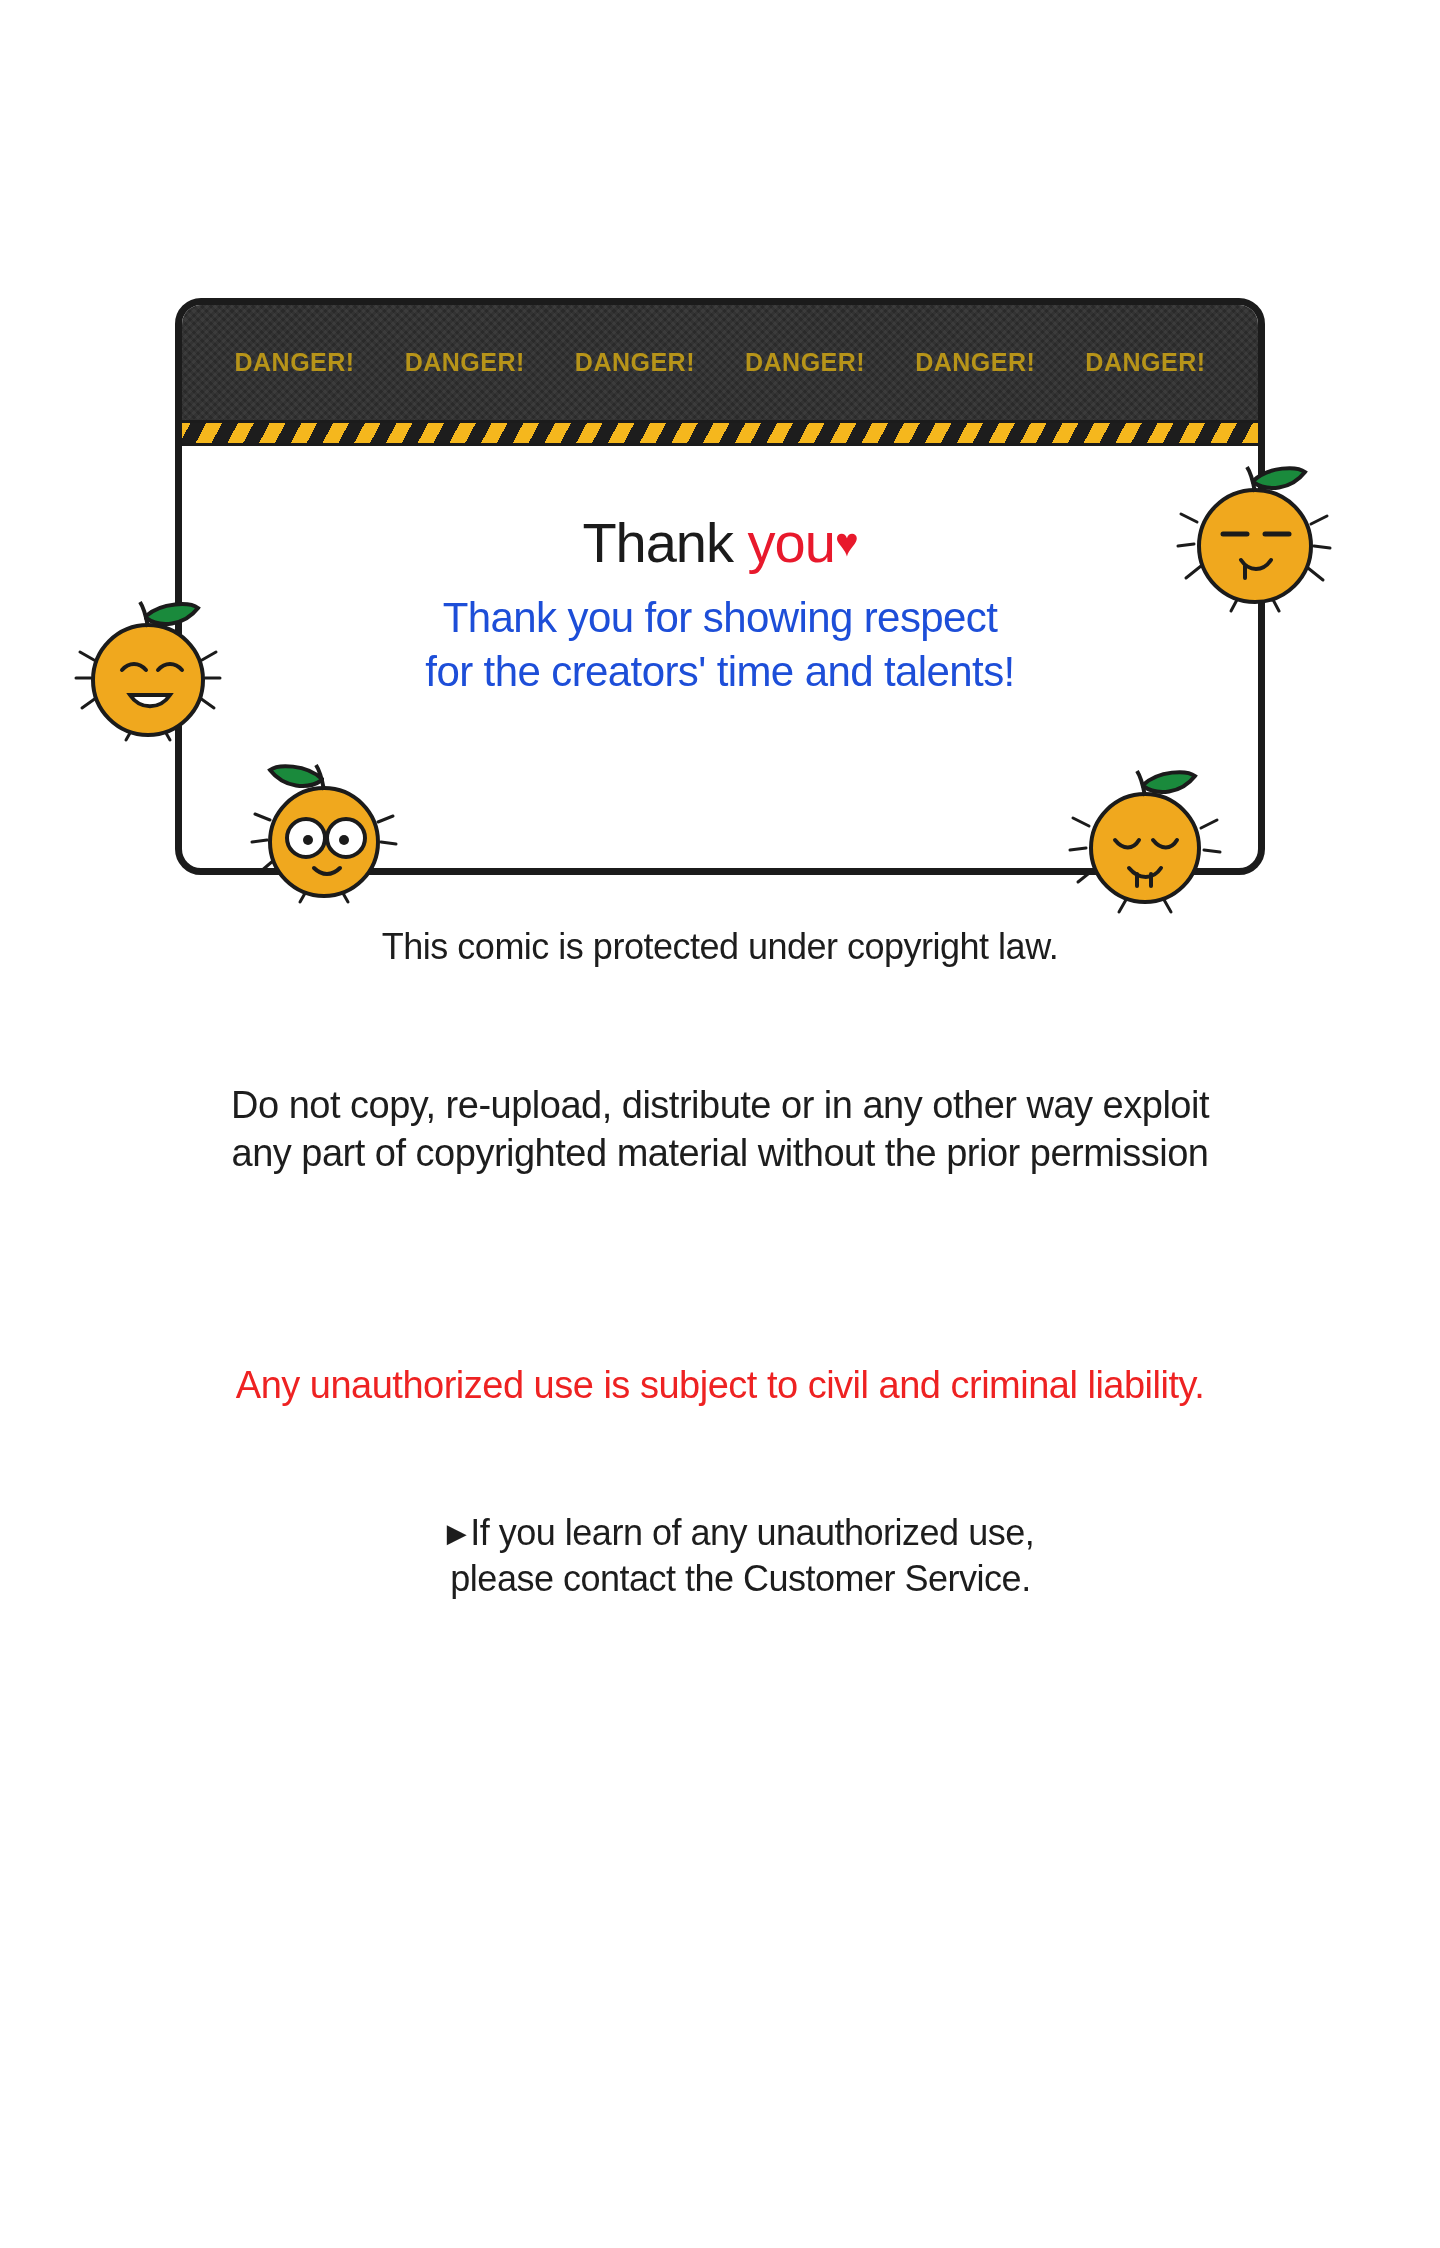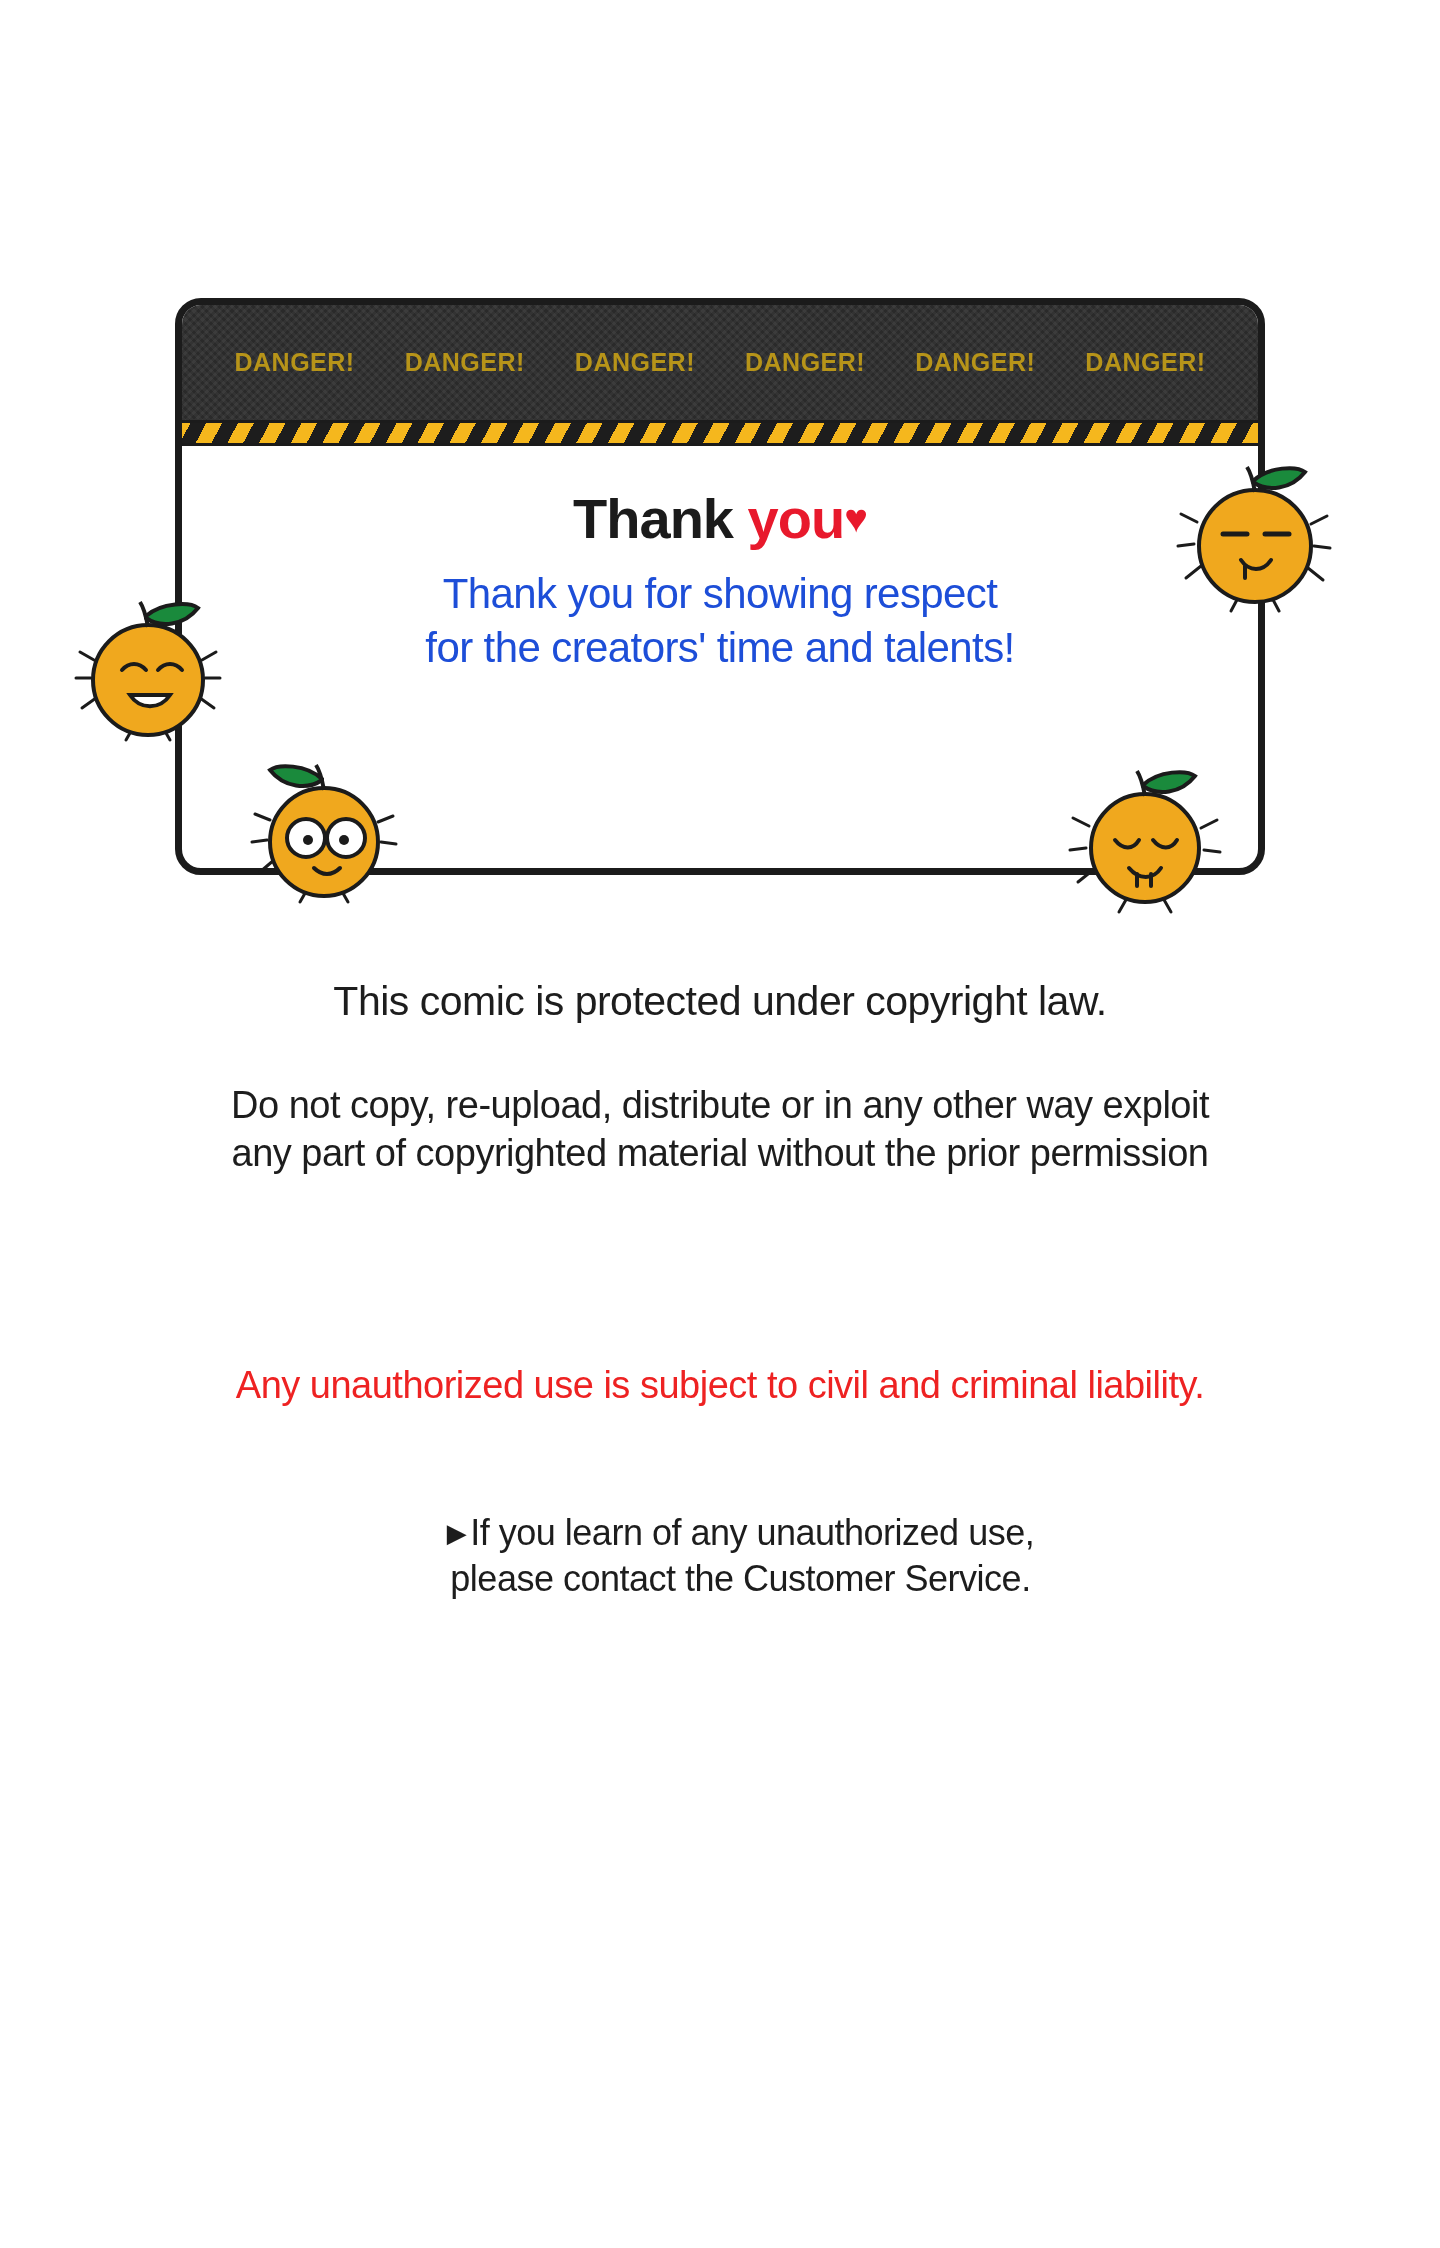--- a/index.html
+++ b/index.html
@@ -69,23 +69,23 @@
 
   .card-body {
     position: absolute;
     left: 0; right: 0;
     top: 145px;
     bottom: 0;
     text-align: center;
   }
 
   .thankyou {
-    margin-top: 36px;
+    margin-top: 60px;
     font-size: 56px;
-    font-weight: bold;
+    font-weight: normal;
     letter-spacing: -1px;
   }
   .thankyou .t-thank { color: #1b1b1b; }
   .thankyou .t-you { color: #e8192c; }
   .thankyou .t-heart { color: #e8192c; font-size: 40px; vertical-align: 6px; }
 
   .card-msg {
     margin-top: 16px;
     font-size: 42px;
     color: #1d4ed8;
@@ -103,22 +103,22 @@
 
   
   .copy {
     position: absolute;
     left: 0; right: 0;
     text-align: center;
     color: #1d1d1d;
     letter-spacing: -0.5px;
   }
   #line-protected {
-    top: 978px;
-    font-size: 41px;
+    top: 926px;
+    font-size: 36px;
   }
   #para-donot {
     top: 1082px;
     font-size: 38px;
     line-height: 1.25;
     padding: 0 100px;
   }
   #line-liability {
     top: 1364px;
     font-size: 38px;

